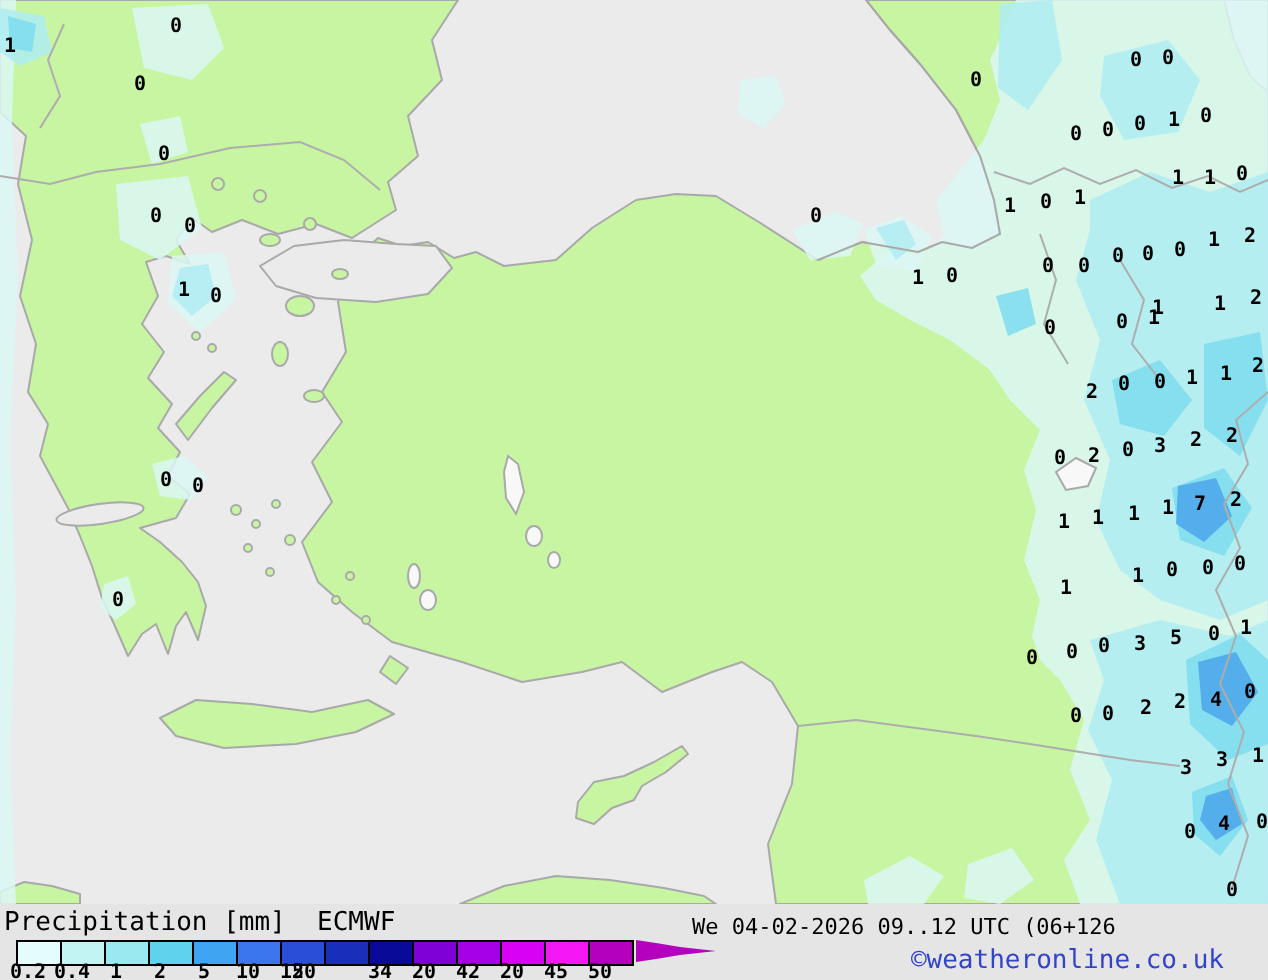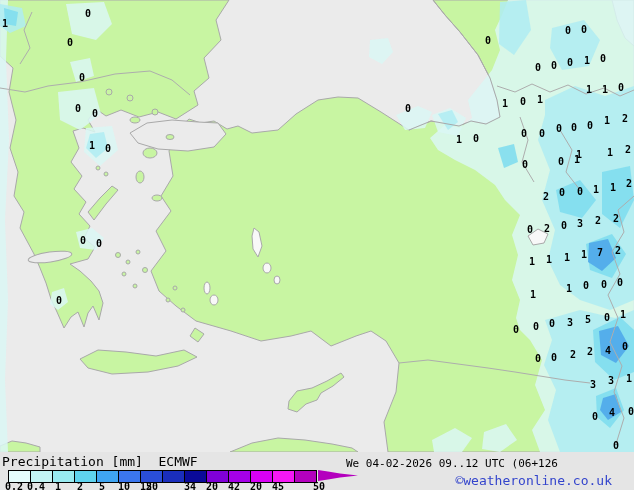--- a/index.html
+++ b/index.html
@@ -248,19 +248,19 @@
         <span class="ticklabel" style="left: 72px;">2</span>
         <span class="ticklabel" style="left: 94px;">5</span>
         <span class="ticklabel" style="left: 116px;">10</span>
         <span class="ticklabel" style="left: 138px;">15</span>
         <span class="ticklabel" style="left: 144px;">20</span>
         <span class="ticklabel" style="left: 182px;">34</span>
         <span class="ticklabel" style="left: 204px;">20</span>
         <span class="ticklabel" style="left: 226px;">42</span>
         <span class="ticklabel" style="left: 248px;">20</span>
         <span class="ticklabel" style="left: 270px;">45</span>
-        <span class="ticklabel" style="left: 292px; margin-left: 19px;">50</span>
+        <span class="ticklabel" style="left: 292px;">50</span>
       </div>
     <div class="valid">We 04-02-2026 09..12 UTC (06+126</div>
     <div class="credit">©weatheronline.co.uk</div>
   </div>
 
 </div>
 
 </body></html>

